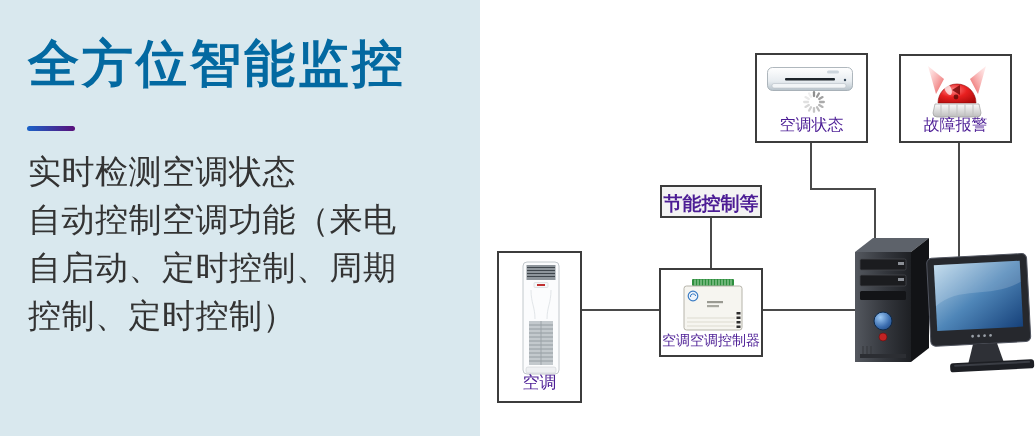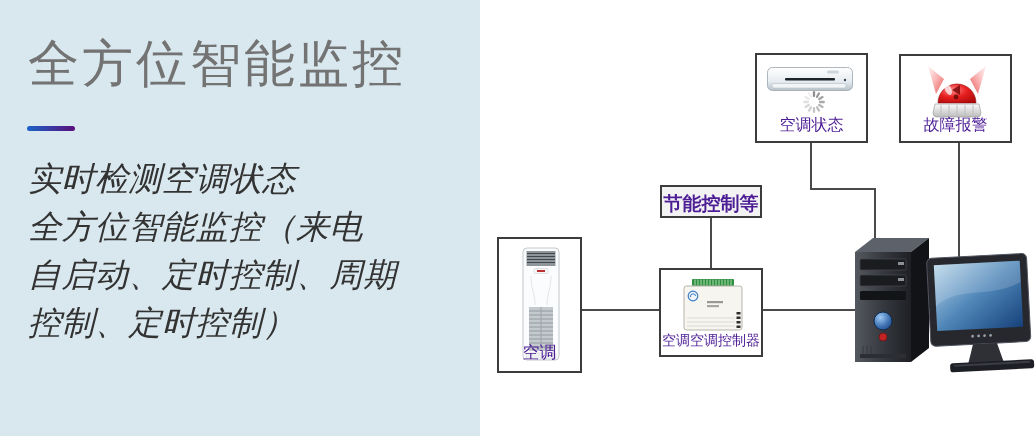--- a/index.html
+++ b/index.html
@@ -3,28 +3,28 @@
 <meta charset="utf-8">
 <style>
   html,body{margin:0;padding:0;background:#ffffff;}
   #stage{
     position:relative;width:1035px;height:436px;background:#ffffff;
     overflow:hidden;font-family:"Liberation Sans","DejaVu Sans",sans-serif;
   }
   
   .left-panel{position:absolute;left:0;top:0;width:480px;height:436px;background:#d9e8ee;}
   .panel-title{
-    position:absolute;left:28px;top:36px;font-size:51px;font-weight:400;
-    letter-spacing:3px;color:#737373;white-space:nowrap;line-height:1.1;
+    position:absolute;left:28px;top:36px;font-size:51px;font-weight:700;
+    letter-spacing:3px;color:#0369a1;white-space:nowrap;line-height:1.1;
   }
   .title-underline{
     position:absolute;left:27px;top:126px;width:48px;height:5px;border-radius:2.5px;
     background:linear-gradient(90deg,#1a63c8 0%,#5a0f7a 100%);
   }
-  .panel-desc{position:absolute;left:28px;top:155px;font-style:italic;}
+  .panel-desc{position:absolute;left:28px;top:148px;}
   .desc-line{
     font-size:33px;line-height:48px;font-weight:500;color:#333333;
     letter-spacing:0.5px;white-space:nowrap;
   }
   
   .node-box{
     position:absolute;background:#ffffff;border:2px solid #3c3c3c;box-sizing:border-box;
   }
   .node-label{
     position:absolute;left:0;right:0;text-align:center;color:#4c1d95;
@@ -40,21 +40,21 @@
 </head>
 <body>
 
 <div id="stage">
 
   <div class="left-panel">
     <div class="panel-title">全方位智能监控</div>
     <div class="title-underline"></div>
     <div class="panel-desc">
       <div class="desc-line">实时检测空调状态</div>
-      <div class="desc-line">全方位智能监控（来电</div>
+      <div class="desc-line">自动控制空调功能（来电</div>
       <div class="desc-line">自启动、定时控制、周期</div>
       <div class="desc-line">控制、定时控制）</div>
     </div>
   </div>
 
   <div class="conn" style="left:810px;top:143px;width:2px;height:47px;"></div>
   <div class="conn" style="left:810px;top:188px;width:66px;height:2px;"></div>
   <div class="conn" style="left:874px;top:188px;width:2px;height:64px;"></div>
   <div class="conn" style="left:958px;top:143px;width:2px;height:114px;"></div>
   <div class="conn" style="left:710px;top:217px;width:2px;height:52px;"></div>
@@ -132,21 +132,21 @@
         <path d="M16,40.5 v11 M24,40.5 v11.6 M32,40.5 v12 M40,40.5 v11.6 M48,40.5 v11" stroke="#bfbfbf" stroke-width="1"></path>
       </svg>
     </div>
     <div class="node-label" style="bottom:5px;font-size:16px;margin-top:44px;">故障报警</div>
   </div>
 
   <div class="node-box" style="left:660px;top:185px;width:102px;height:33px;background:#f3f3f3;">
     <div class="node-label" style="top:4px;font-size:19px;font-weight:600;">节能控制等</div>
   </div>
 
-  <div class="node-box" style="left:497px;top:237px;width:85px;height:136px;">
+  <div class="node-box" style="left:497px;top:251px;width:85px;height:152px;">
     <div class="icon-wrap" style="left:23px;top:8px;width:38px;height:118px;">
       <svg width="38" height="118" viewBox="0 0 38 118">
         <rect x="1" y="1" width="36" height="112" rx="4" fill="#fbfcfd" stroke="#c2c8cc" stroke-width="1"></rect>
         <rect x="4.5" y="4" width="29" height="15" fill="#8e959b"></rect>
         <path d="M5,6.5 h28 M5,9.5 h28 M5,12.5 h28 M5,15.5 h28" stroke="#3f464c" stroke-width="1.2"></path>
         <rect x="12" y="21.5" width="14" height="5" rx="1" fill="#f4f6f7" stroke="#c9cdd0" stroke-width="0.5"></rect>
         <rect x="15" y="23" width="8" height="2" fill="#c03030"></rect>
         <path d="M9,29 C9,42 13,46 13,58 M29,29 C29,42 25,46 25,58" stroke="#e2e6e9" stroke-width="1" fill="none"></path>
         <rect x="7" y="60" width="24" height="44" fill="#c3c9cd"></rect>
         <path d="M7,64 h24 M7,68 h24 M7,72 h24 M7,76 h24 M7,80 h24 M7,84 h24 M7,88 h24 M7,92 h24 M7,96 h24 M7,100 h24" stroke="#8f979d" stroke-width="0.9"></path>

